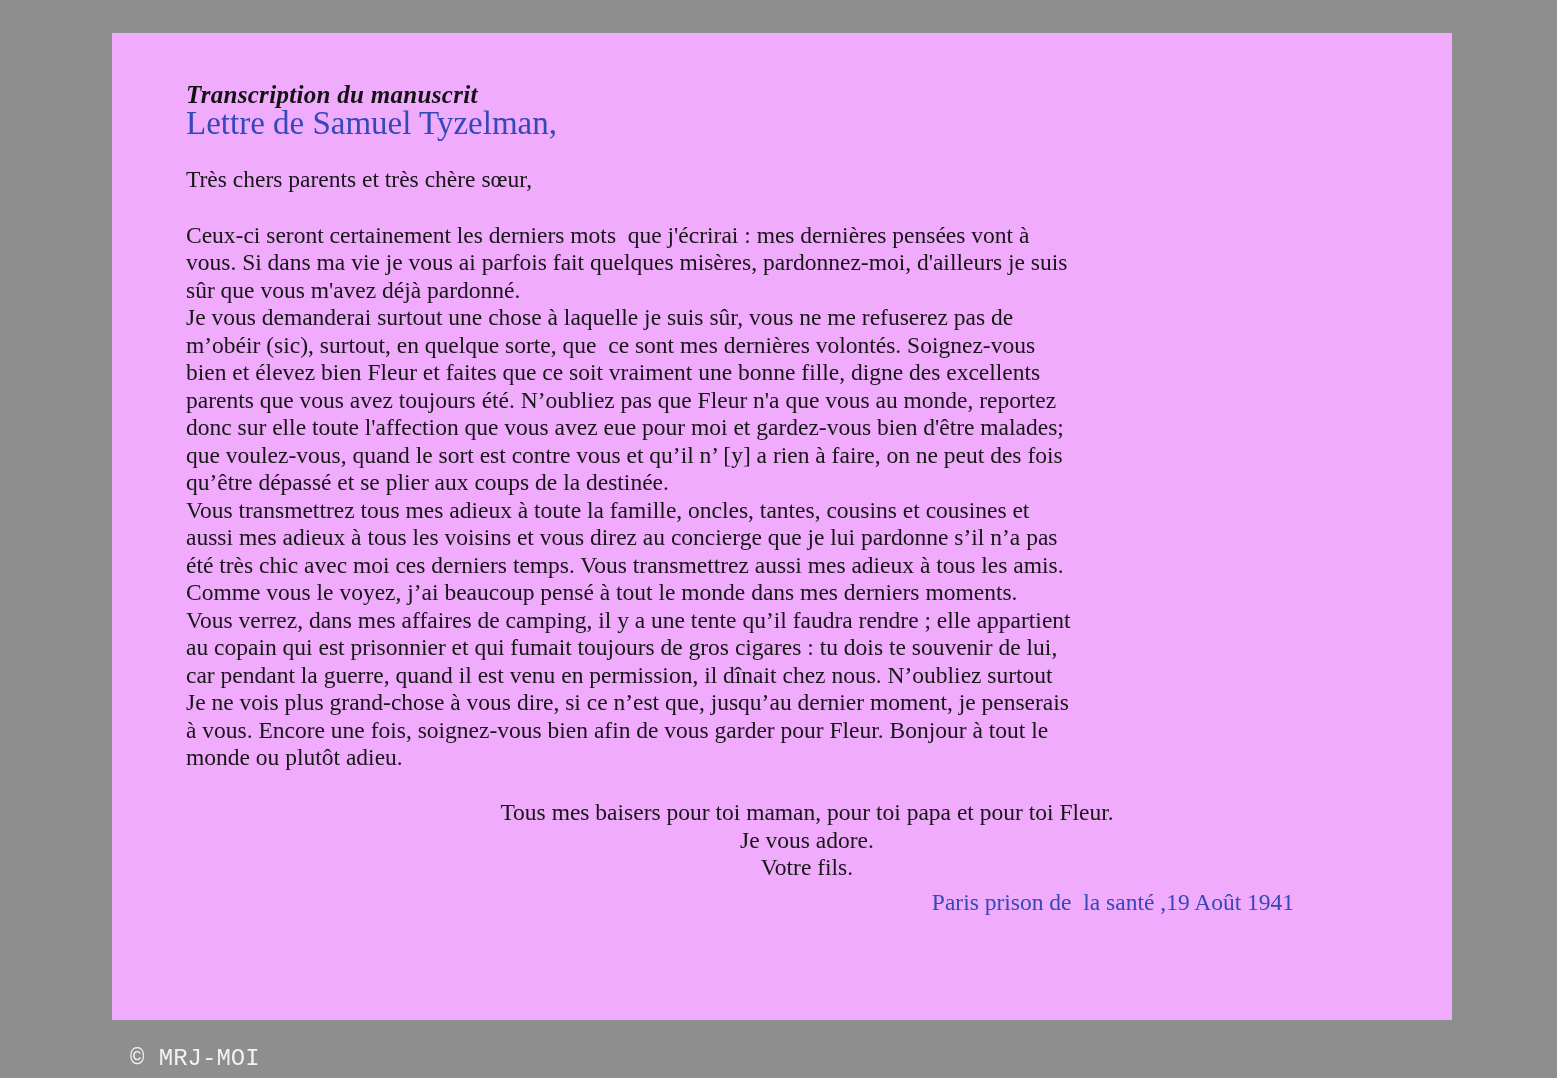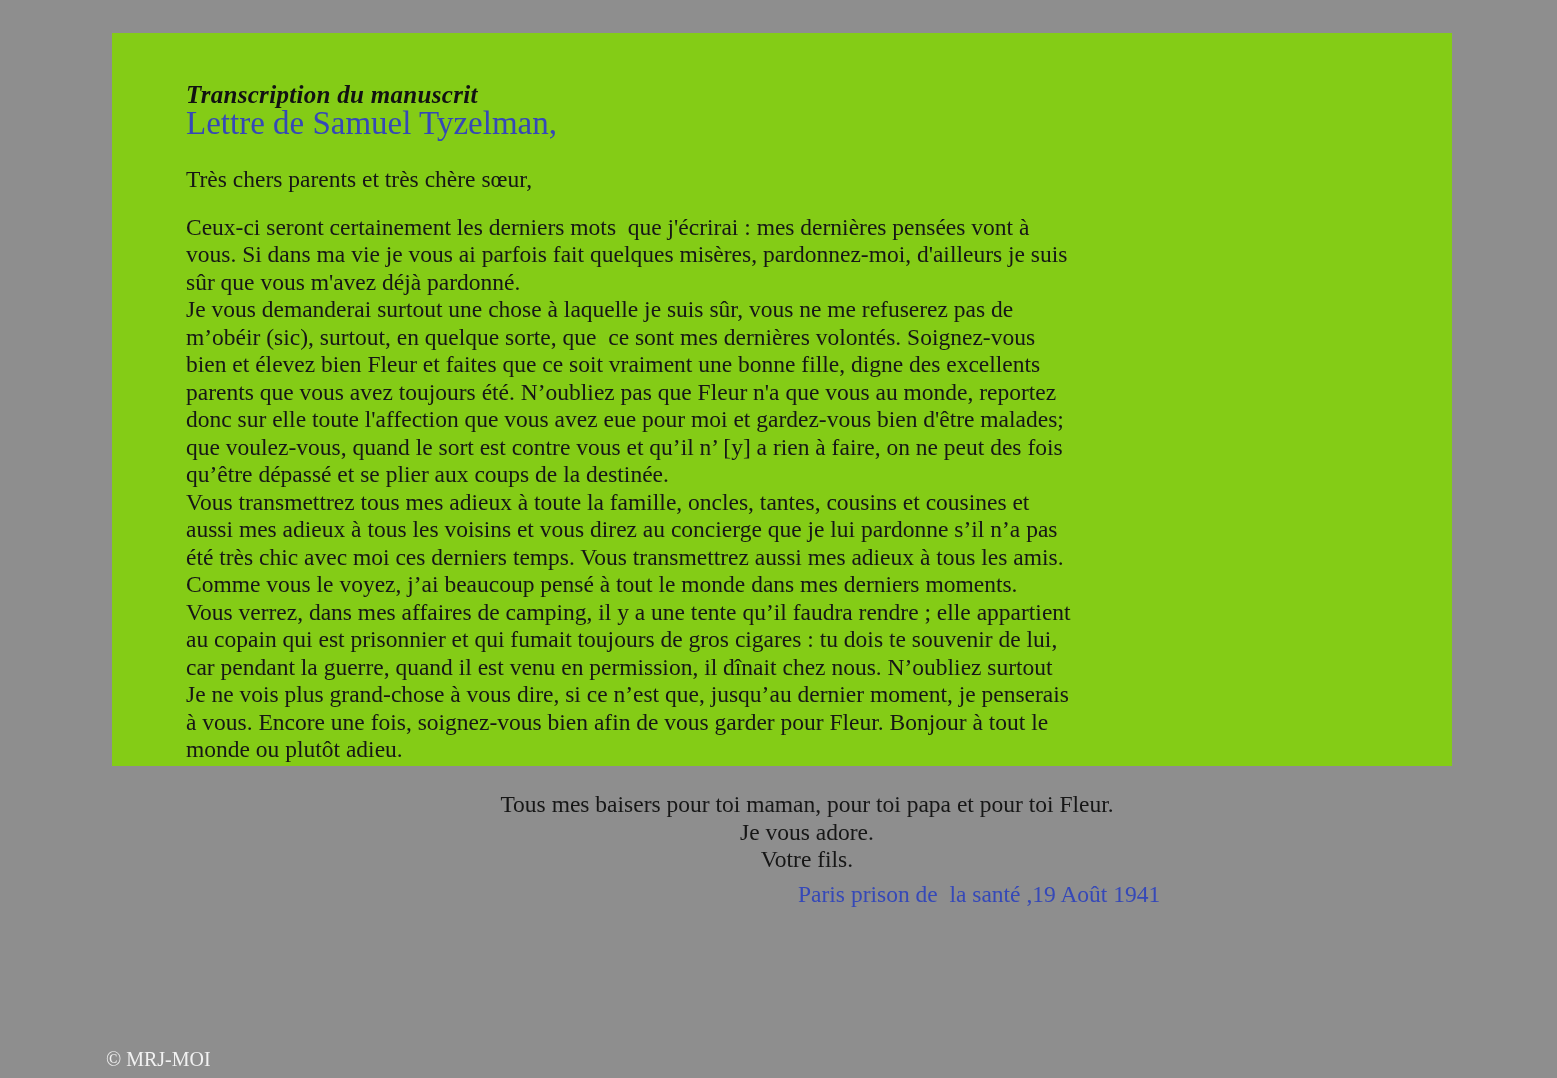--- a/index.html
+++ b/index.html
@@ -13,22 +13,22 @@
     background: #8e8e8e;
     position: relative;
     overflow: hidden;
     font-family: "Liberation Serif", serif;
   }
   .page {
     position: absolute;
     left: 112px;
     top: 33px;
     width: 1340px;
-    height: 733px;
-    background: #84cc16;
+    height: 987px;
+    background: #f0abfc;
   }
   .content {
     position: absolute;
     left: 74px;
     top: 48px;
     right: 24px;
     color: #161616;
     font-size: 23.5px;
     line-height: 27.5px;
   }
@@ -45,42 +45,43 @@
     color: #3548b8;
     font-size: 33px;
     line-height: 28px;
     white-space: pre-wrap;
   }
   .salutation {
     margin-top: 29px;
     white-space: pre-wrap;
   }
   .body-block {
-    margin-top: 20px;
+    margin-top: 28px;
   }
   .closing-block {
     margin-top: 27.5px;
     text-align: center;
   }
   .line {
     white-space: pre-wrap;
   }
   .dateline {
     margin-top: 7px;
     margin-left: 612px;
     color: #3548b8;
     white-space: pre-wrap;
+    text-align: center;
   }
   .watermark {
     position: absolute;
-    left: 106px;
+    left: 130px;
     top: 1044px;
     color: #f2f2f2;
-    font-family: Liberation Serif, serif;
-    font-size: 20px;
+    font-family: Liberation Mono, monospace;
+    font-size: 24px;
     line-height: 30px;
   }
 </style>
 </head>
 <body>
 
 <div class="page">
   <div class="content">
     <p class="doc-title">Transcription du manuscrit</p>
     <div class="doc-subtitle">Lettre de Samuel Tyzelman,</div>

